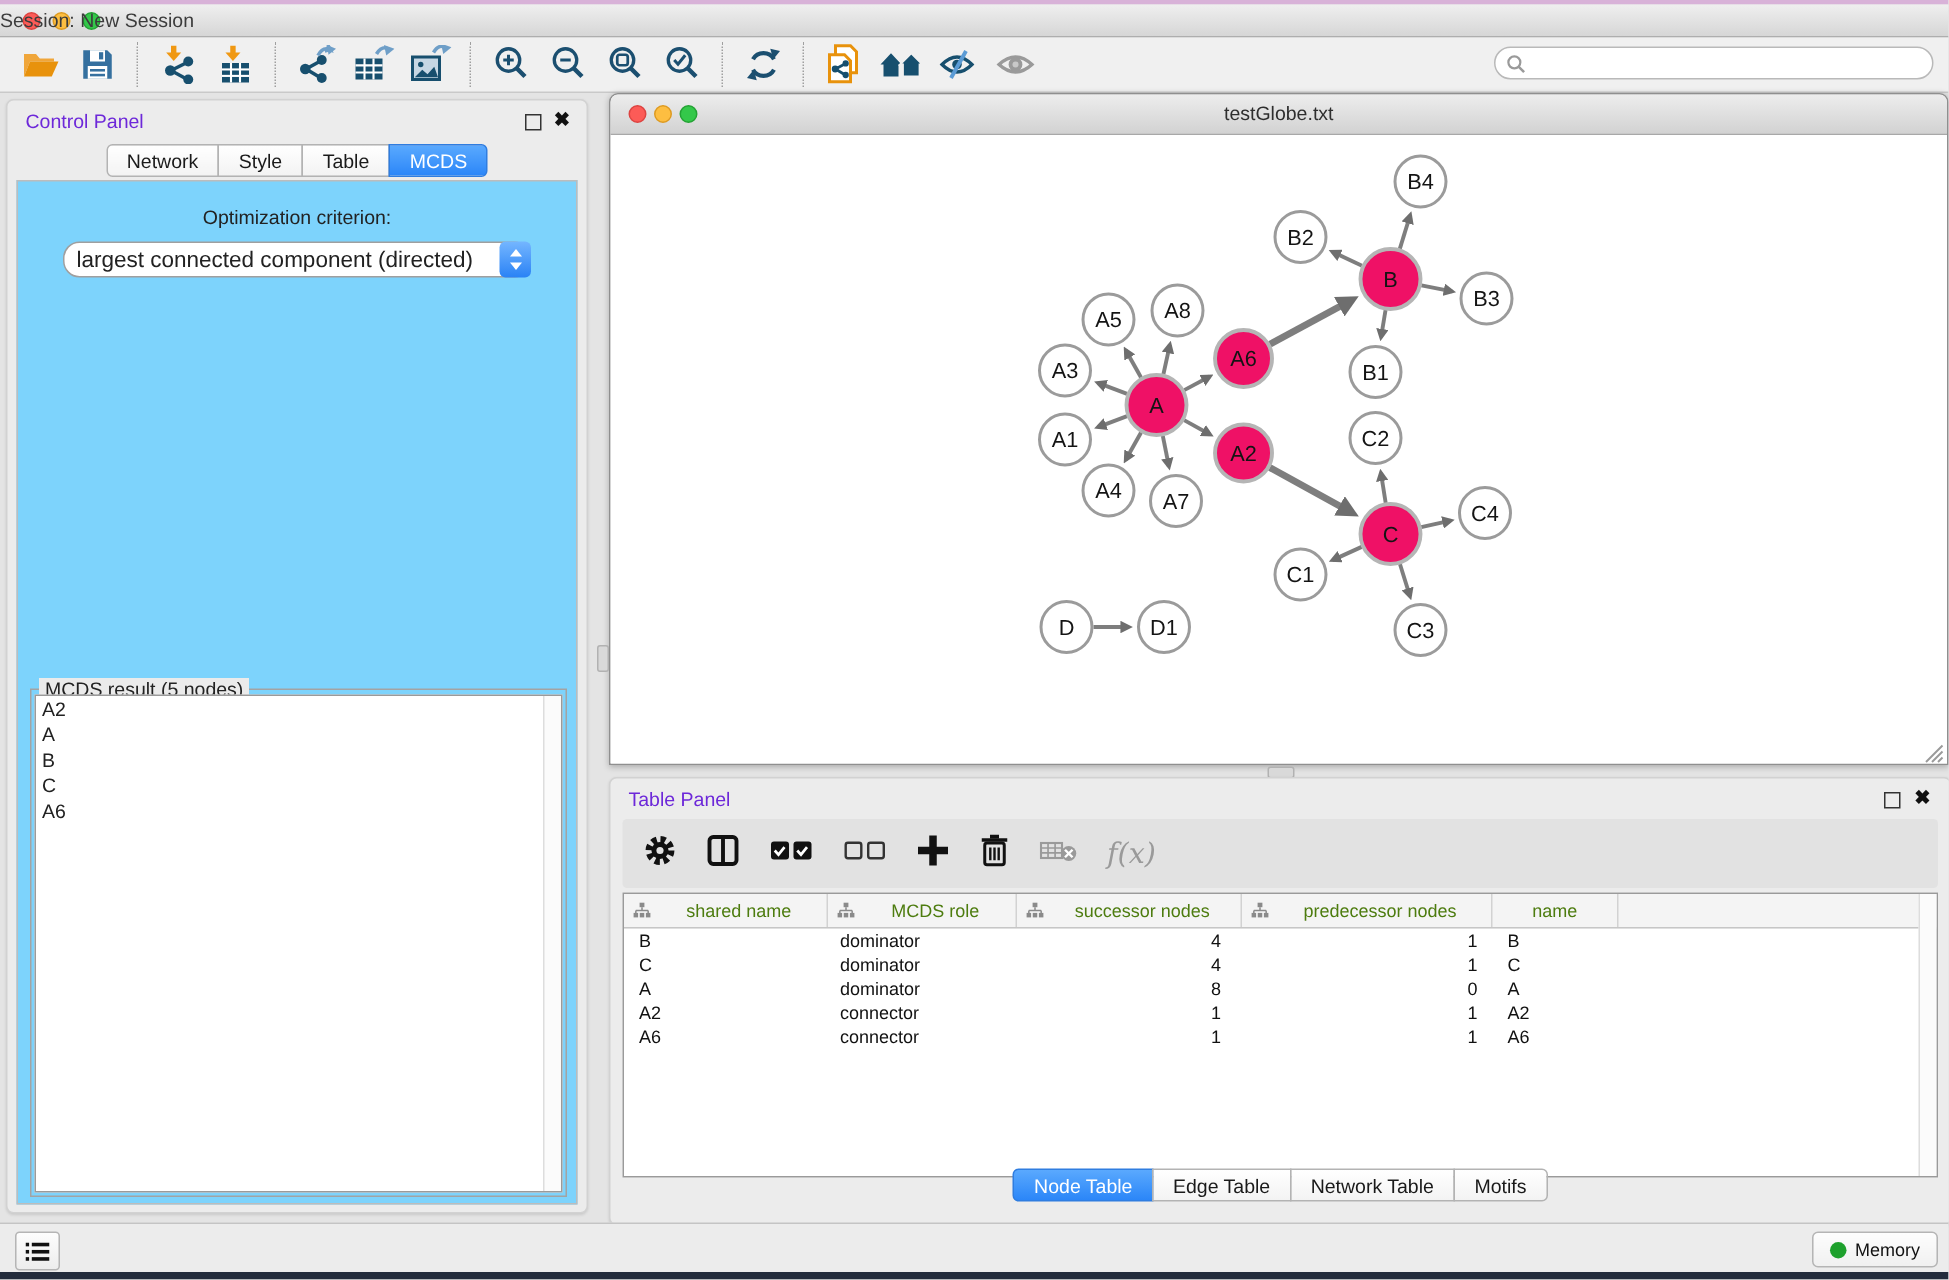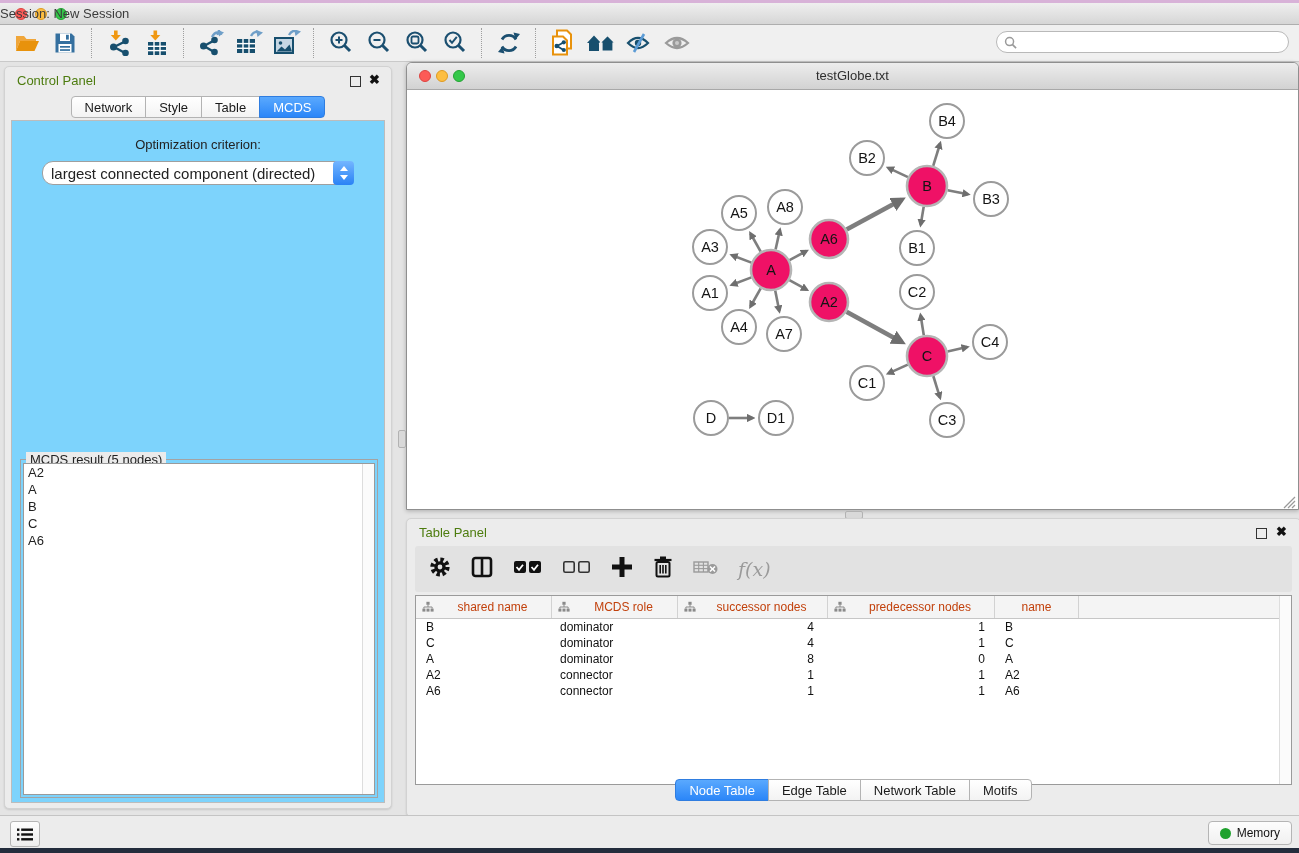--- a/index.html
+++ b/index.html
@@ -18,21 +18,21 @@
   
   #main-toolbar{position:absolute;left:0;top:25px;width:1299px;height:37px;background:#f0f0f0;
                 border-bottom:1px solid #c9c9c9;display:flex;align-items:center;padding-left:8px;box-sizing:border-box;}
   .tb-btn{width:38px;height:32px;display:flex;align-items:center;justify-content:center;flex:none;}
   .tb-sep{width:1px;height:30px;border-left:1px dotted #9f9f9f;margin:0 7px;flex:none;}
   #toolbar-search{position:absolute;right:10px;top:6px;width:293px;height:22px;background:#fff;
                   border:1px solid #b9b9b9;border-radius:12px;display:flex;align-items:center;padding-left:7px;box-sizing:border-box;}
   #toolbar-search input{border:none;outline:none;flex:1;font-size:12px;background:transparent;margin-left:4px;font-family:"Liberation Sans",sans-serif;}
   
   .card{position:absolute;background:#ececec;border:1px solid #d2d2d2;border-radius:5px;box-shadow:0 1px 2px rgba(0,0,0,.12);}
-  .card-title{position:absolute;left:12px;top:6px;font-size:13px;color:#4d7c0f;}
+  .card-title{position:absolute;left:12px;top:6px;font-size:13px;color:#6d28d9;}
   .float-ic{position:absolute;top:9px;width:9px;height:9px;border:1.6px solid #333;background:transparent;}
   .close-ic{position:absolute;top:5px;font-size:13px;font-weight:bold;color:#111;line-height:16px;}
   
   .tabs{display:flex;justify-content:center;}
   .tab{height:22px;line-height:22px;padding:0 13px;background:linear-gradient(#ffffff,#f3f3f3);
        border:1px solid #b3b3b3;margin-left:-1px;font-size:13px;color:#1a1a1a;box-sizing:border-box;}
   .tab:first-child{border-radius:4px 0 0 4px;margin-left:0;}
   .tab:last-child{border-radius:0 4px 4px 0;}
   .tab.active{background:linear-gradient(#5aa9fe,#2b86f8);color:#fff;border-color:#2f7de0;}
   
@@ -63,21 +63,21 @@
   #nw-canvas{position:relative;width:100%;height:421px;background:#fff;}
   .gripper{position:absolute;background:#d9d9d9;border:1px solid #b2b2b2;border-radius:2px;}
   
   #table-panel{left:406px;top:518px;width:893px;height:297px;}
   #tp-toolbar{position:absolute;left:8px;right:8px;top:27px;height:46px;background:#e2e2e2;border-radius:3px;
               display:flex;align-items:center;gap:19px;padding-left:14px;box-sizing:border-box;}
   #tp-fx{font-family:"DejaVu Serif",serif;font-style:italic;font-size:19px;color:#9a9a9a;}
   #tp-table{position:absolute;left:8px;right:8px;top:76px;height:188px;background:#fff;border:1px solid #9a9a9a;overflow:hidden;}
   #tp-table .sb{position:absolute;right:0;top:0;bottom:0;width:11px;background:#fbfbfb;border-left:1px solid #ddd;}
   .th-row{display:flex;height:22px;background:#f4f4f4;border-bottom:1px solid #c6c6c6;}
-  .th-cell{box-sizing:border-box;border-right:1px solid #d2d2d2;display:flex;align-items:center;font-size:12px;color:#c2410c;position:relative;}
+  .th-cell{box-sizing:border-box;border-right:1px solid #d2d2d2;display:flex;align-items:center;font-size:12px;color:#4d7c0f;position:relative;}
   .th-cell .lbl{flex:1;text-align:center;}
   .th-cell .sorticon{margin-left:6px;flex:none;display:flex;}
   .tr-row{display:flex;height:16px;}
   .td-cell{box-sizing:border-box;font-size:12px;color:#111;line-height:16px;white-space:nowrap;overflow:hidden;}
   #tp-tabs{position:absolute;left:0;right:0;top:260px;}
   
   #status-bar{position:absolute;left:0;top:815px;width:1299px;height:33px;background:#ececec;border-top:1px solid #c4c4c4;box-sizing:border-box;}
   #list-btn{position:absolute;left:10px;top:5px;width:28px;height:24px;background:linear-gradient(#fdfdfd,#ededed);
             border:1px solid #b5b5b5;border-radius:3px;display:flex;align-items:center;justify-content:center;}
   #memory-btn{position:absolute;right:7px;top:5px;height:24px;padding:0 11px;background:linear-gradient(#fdfdfd,#f0f0f0);

